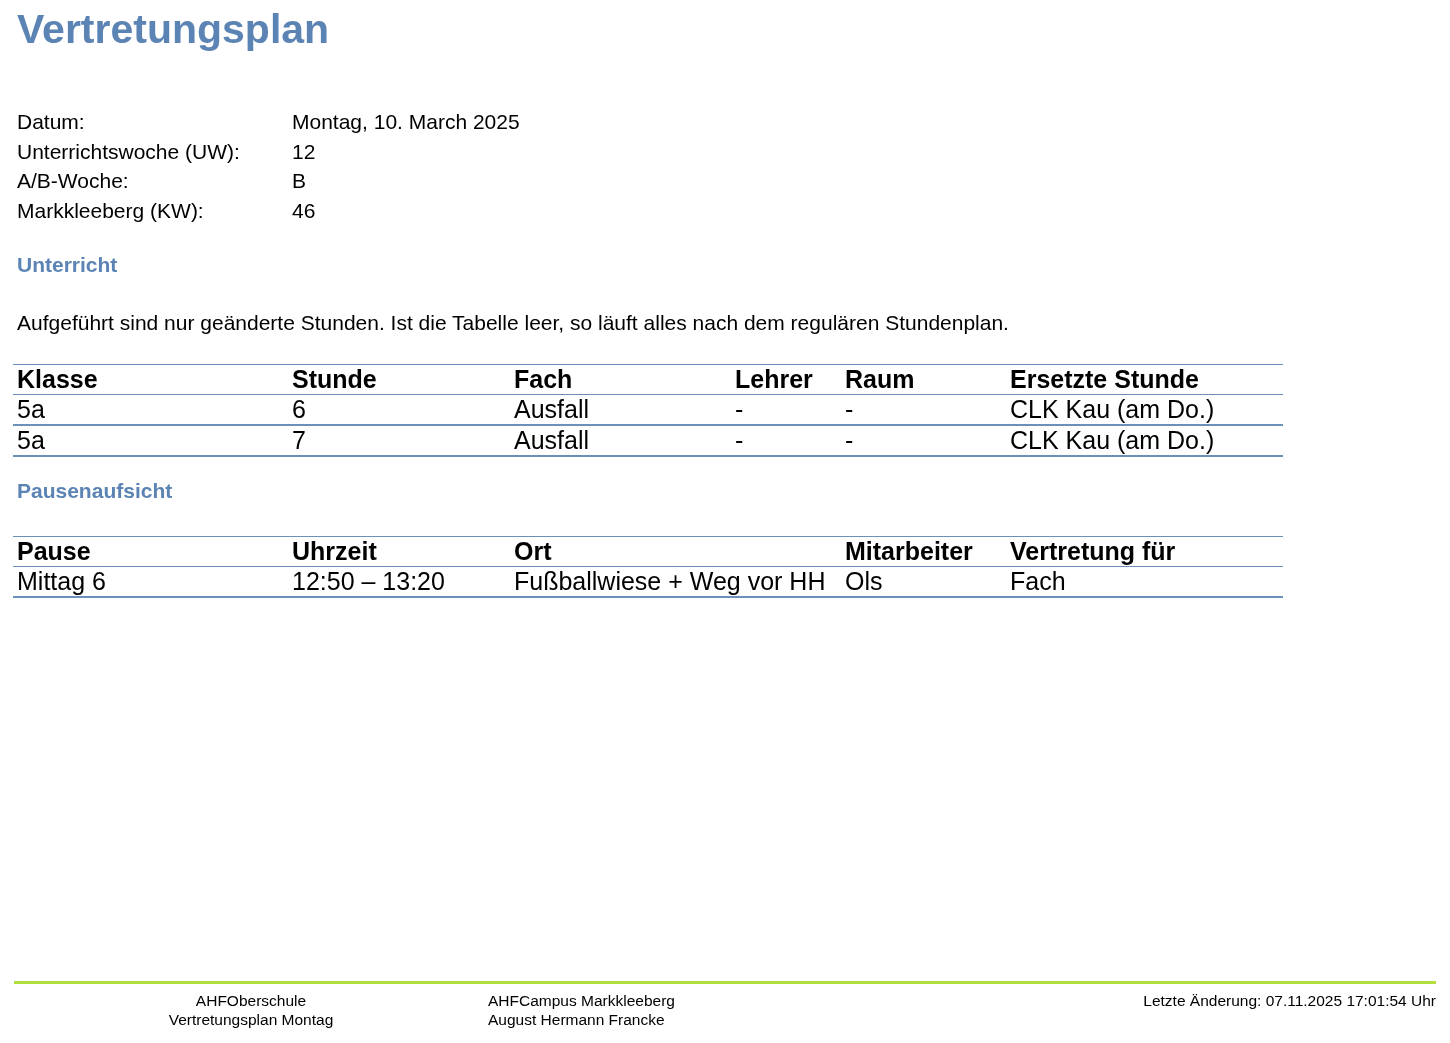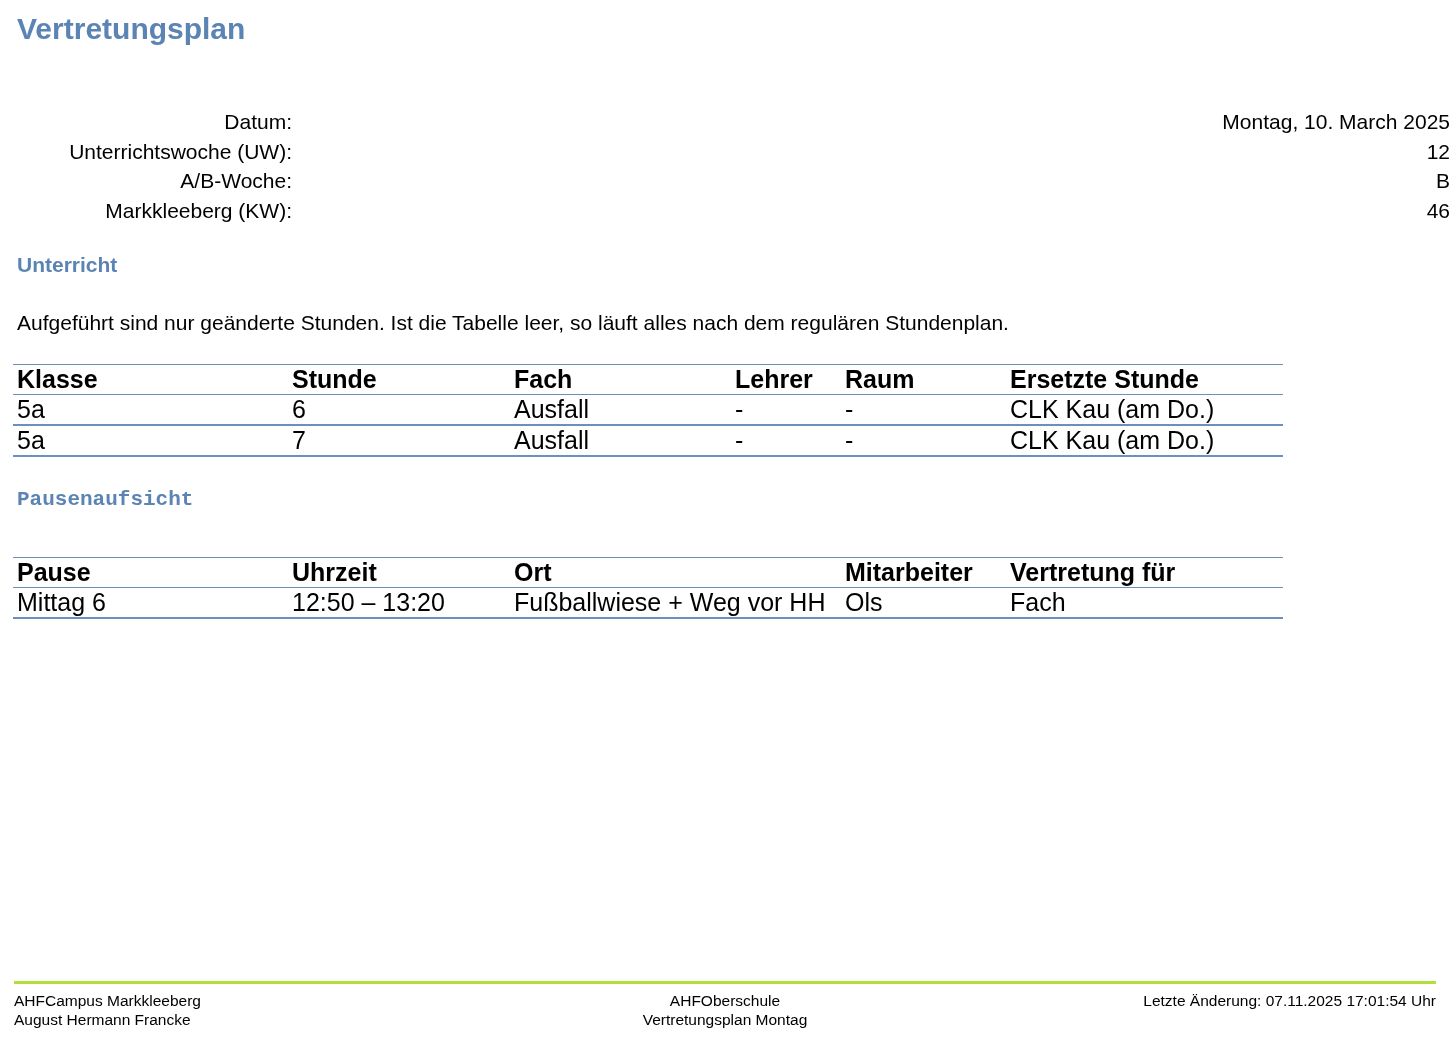--- a/index.html
+++ b/index.html
@@ -8,54 +8,53 @@
     width: 1450px;
     height: 1043px;
     position: relative;
     background: #ffffff;
     color: #000000;
     font-family: "Liberation Sans", sans-serif;
     overflow: hidden;
   }
   .page-title {
     margin: 12px 0 0 17px;
-    font-size: 30px;
+    font-size: 41px;
     line-height: 34px;
     font-weight: bold;
     color: var(--accent-blue, #5B84B4);
   }
   .meta-block {
     margin: 61px 0 0 17px;
     display: grid;
     grid-template-columns: 275px auto;
     font-size: 21px;
     line-height: 29.5px;
-    text-align: right;
   }
   .section-heading {
     margin: 28px 0 0 17px;
     font-size: 21px;
     line-height: 24px;
     font-weight: bold;
     color: var(--accent-blue, #5B84B4);
   }
-  .section-heading.second { margin-top: 31px; font-family: Liberation Mono, monospace; }
+  .section-heading.second { margin-top: 22px; }
   .note {
     margin: 34px 0 12px 17px;
     font-size: 21px;
     line-height: 24px;
   }
   table.plan-table {
     border-collapse: collapse;
     table-layout: fixed;
     width: 1270px;
     margin: 29px 0 0 13px;
     font-size: 25px;
   }
-  table.plan-table.second { margin-top: 45px; }
+  table.plan-table.second { margin-top: 33px; }
   .plan-table th, .plan-table td {
     text-align: left;
     padding: 3px 4px;
     line-height: 23px;
     white-space: nowrap;
     overflow: hidden;
   }
   .plan-table th { font-weight: bold; }
   .plan-table thead tr {
     border-top: 1px solid var(--border-blue, #6D8FBA);
@@ -162,24 +161,24 @@
       <td>Mittag 6</td>
       <td>12:50 – 13:20</td>
       <td>Fußballwiese + Weg vor HH</td>
       <td>Ols</td>
       <td>Fach</td>
     </tr>
   </tbody>
 </table>
 
 <div class="page-footer">
+  <div class="footer-col center">
+    <div>AHFOberschule</div>
+    <div>Vertretungsplan Montag</div>
+  </div>
   <div class="footer-col">
     <div>AHFCampus Markkleeberg</div>
     <div>August Hermann Francke</div>
-  </div>
-  <div class="footer-col center">
-    <div>AHFOberschule</div>
-    <div>Vertretungsplan Montag</div>
   </div>
   <div class="footer-col right">
     <div>Letzte Änderung: 07.11.2025 17:01:54 Uhr</div>
   </div>
 </div>
 
 </body></html>

